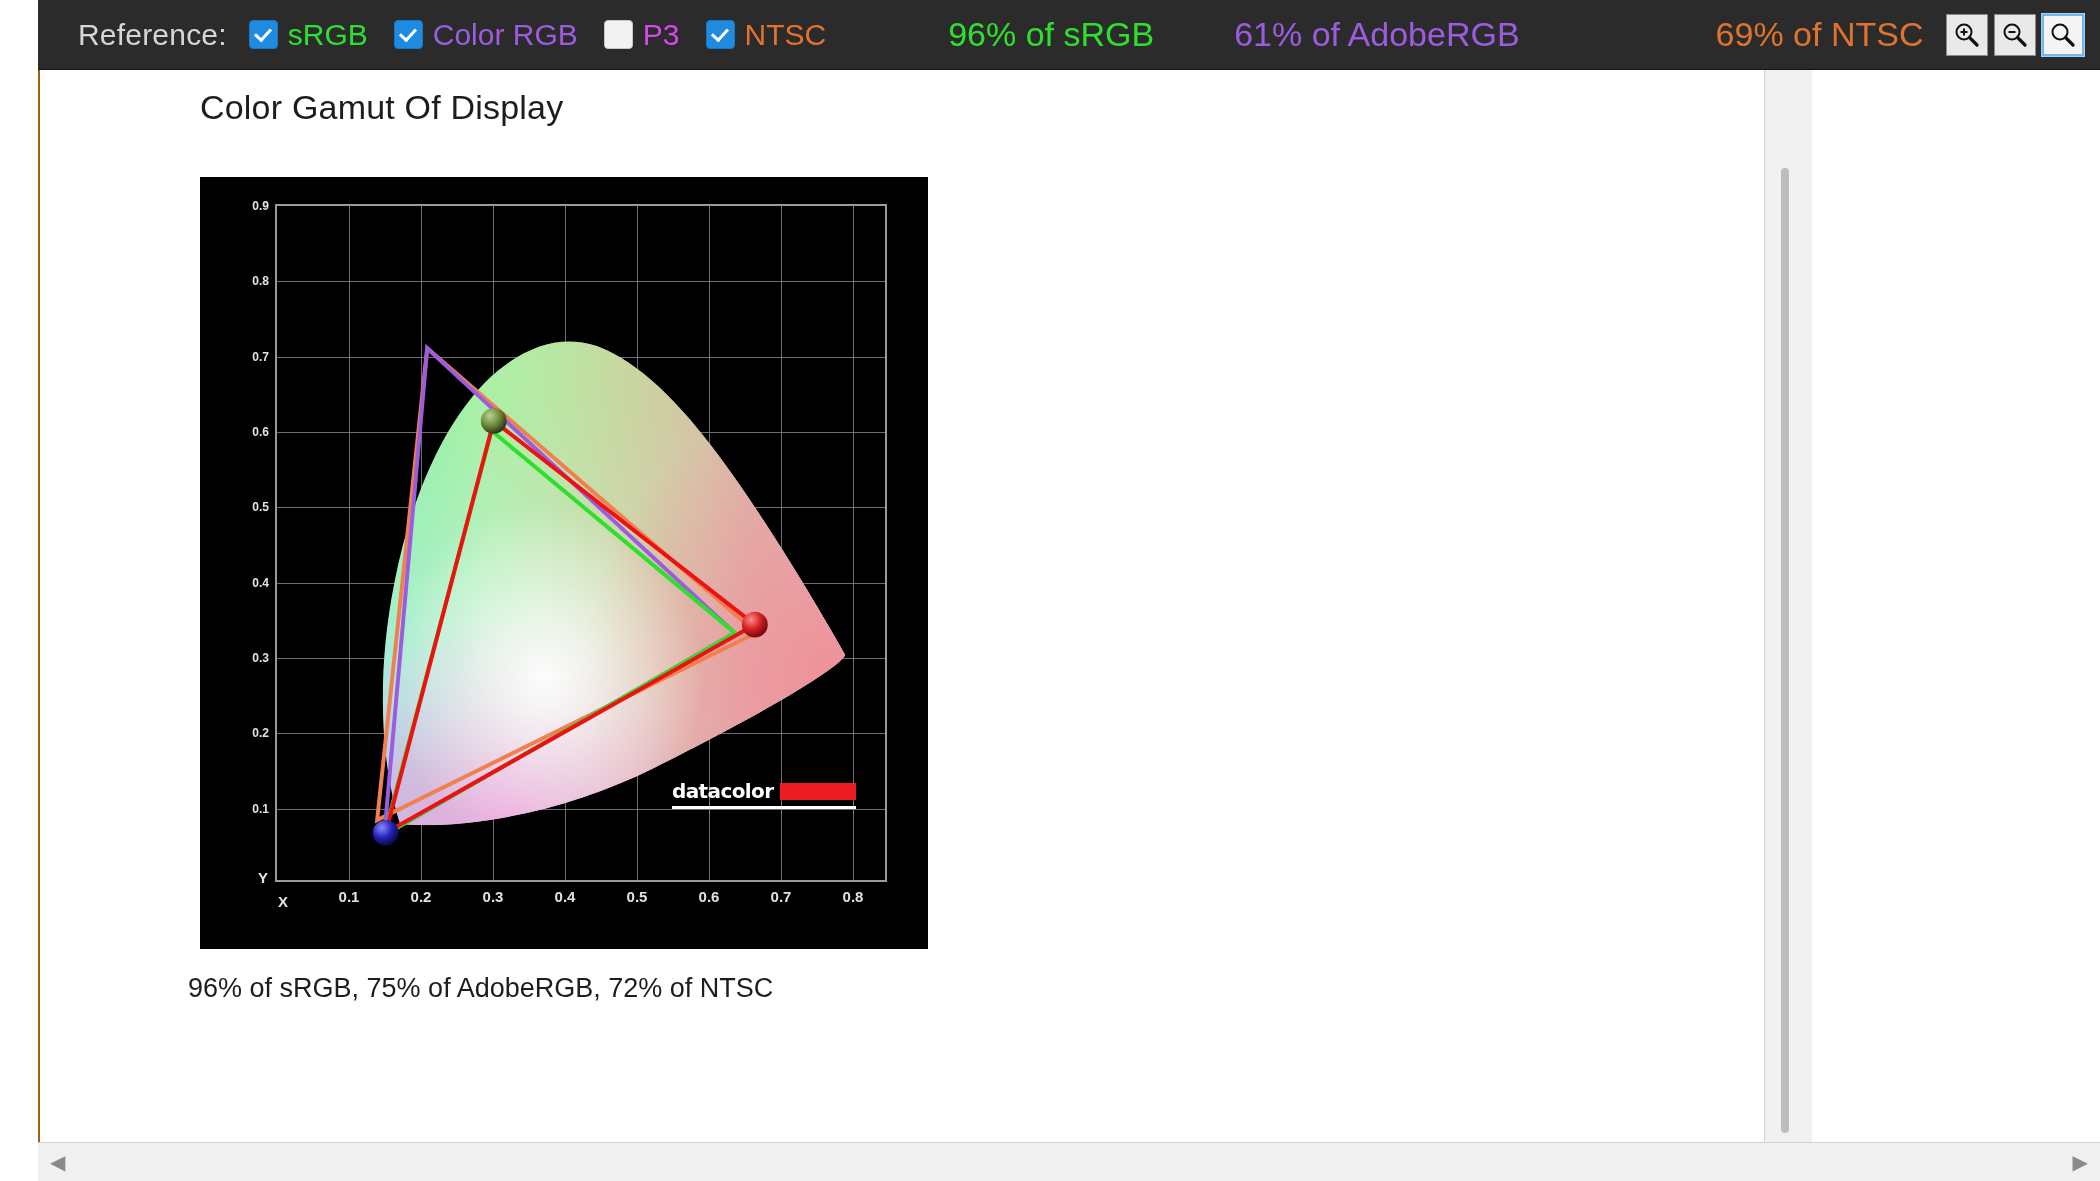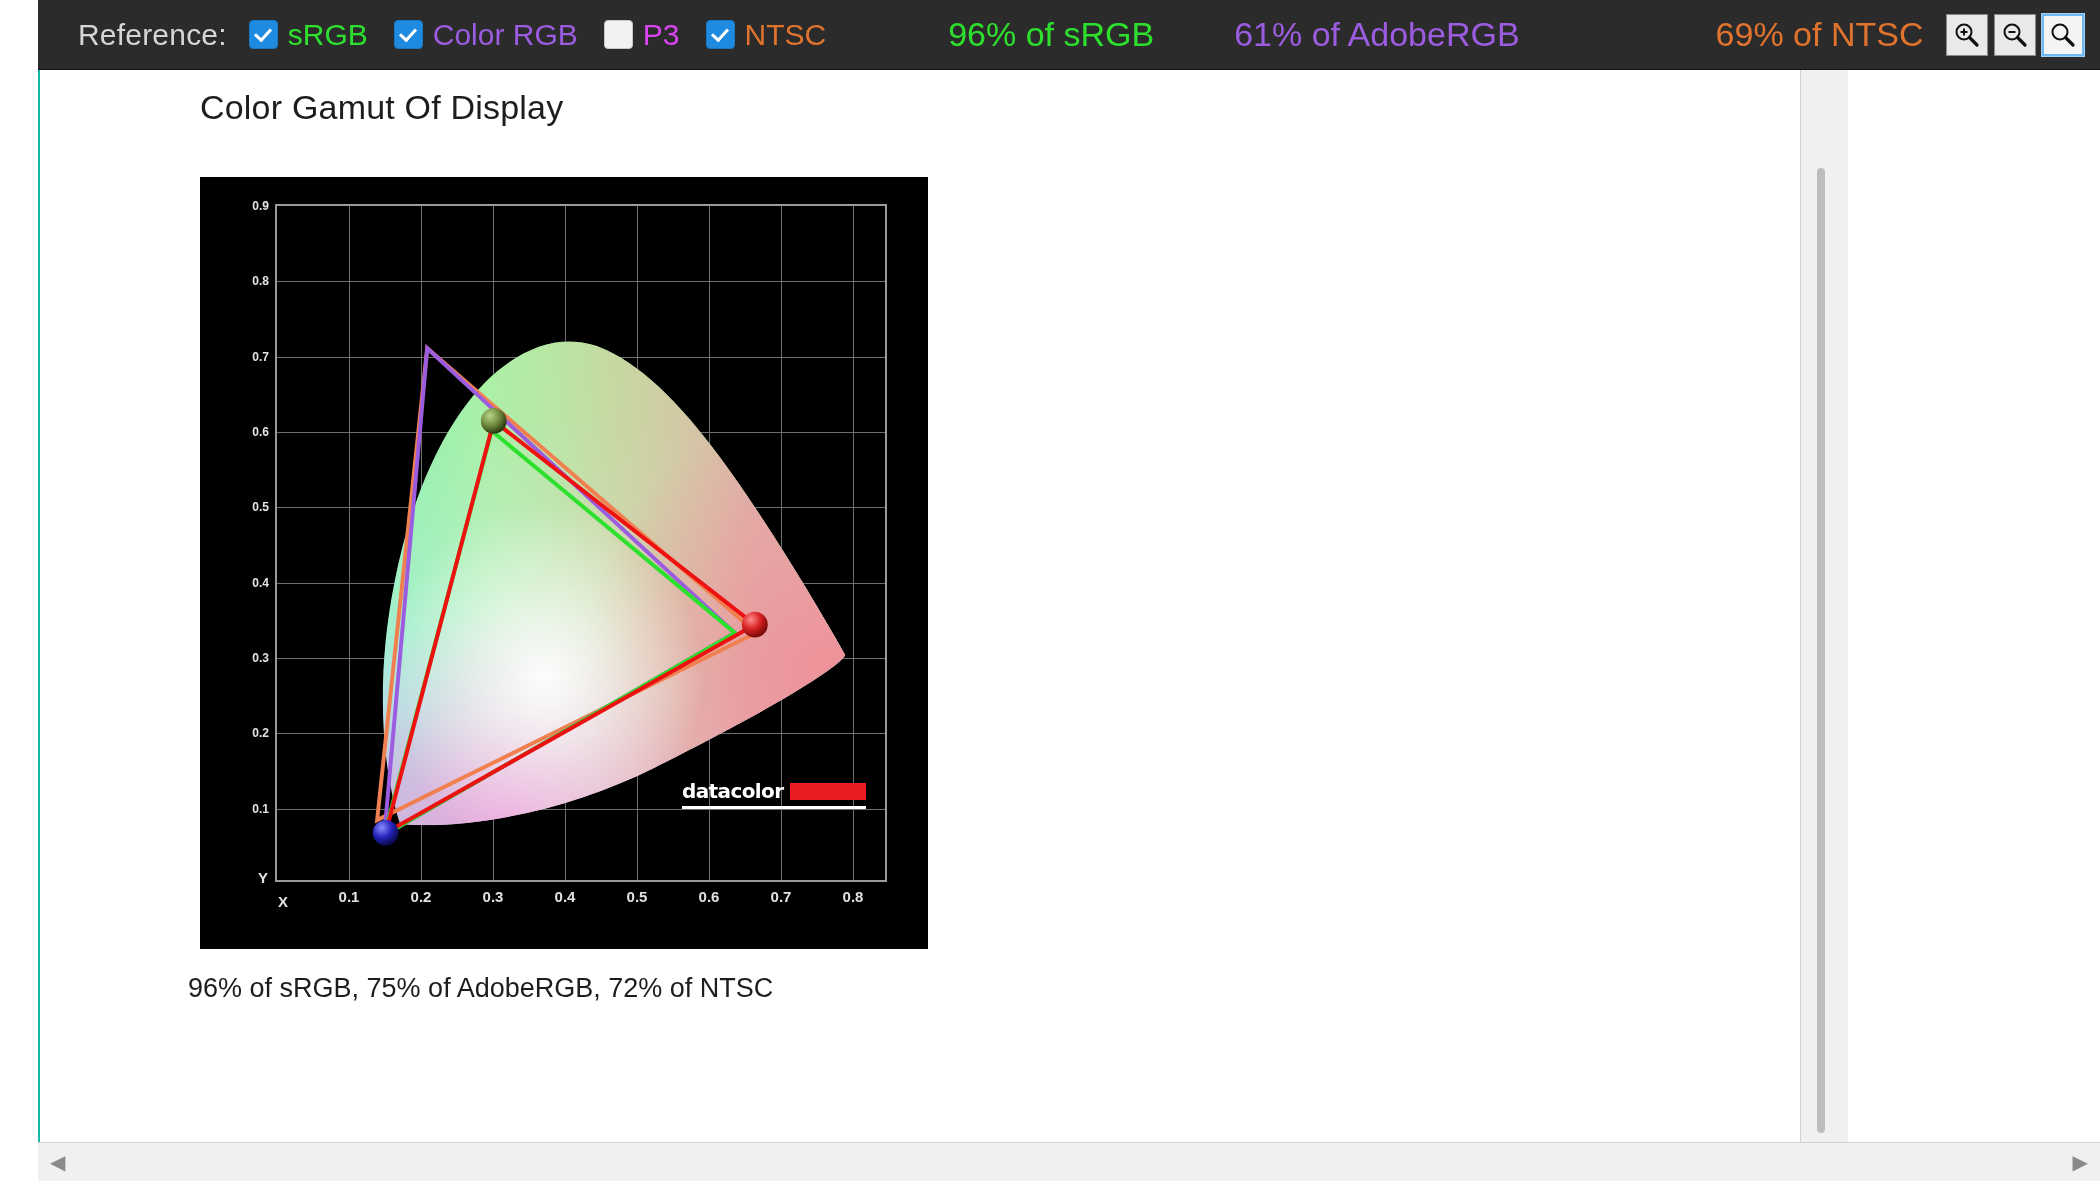--- a/index.html
+++ b/index.html
@@ -8,21 +8,20 @@
     background: #ffffff;
     font-family: "Liberation Sans", sans-serif;
     overflow: hidden;
   }
 
   #app {
     position: relative;
     width: 1812px;
     height: 1181px;
     background: #ffffff;
-    padding-left: 36px;
   }
 
   
   .toolbar {
     position: absolute;
     left: 38px; top: 0;
     width: 2062px; height: 70px;
     background: #2b2b2b;
     display: flex;
     align-items: center;
@@ -107,21 +106,21 @@
     box-shadow: 0 0 0 1px #9fd0f5;
   }
 
   
   .content {
     position: absolute;
     left: 38px; top: 70px;
     width: 2014px;
     height: 1072px;
     background: #ffffff;
-    border-left: 2px solid #14b8a6;
+    border-left: 2px solid #a16207;
     box-sizing: border-box;
     overflow: hidden;
   }
 
   .report-title {
     position: absolute;
     left: 160px; top: 18px;
     font-size: 34px;
     color: #1d1d1d;
     letter-spacing: .2px;
@@ -185,21 +184,21 @@
   }
 
   .cie-svg {
     position: absolute;
     left: 0; top: 0;
     width: 100%; height: 100%;
   }
 
   .logo {
     position: absolute;
-    left: 482px; top: 602px;
+    left: 472px; top: 602px;
     display: flex;
     align-items: center;
     border-bottom: 3px solid #ffffff;
     padding-bottom: 3px;
   }
   .logo-text {
     color: #ffffff;
     font-size: 20px;
     font-weight: bold;
     letter-spacing: -0.6px;

